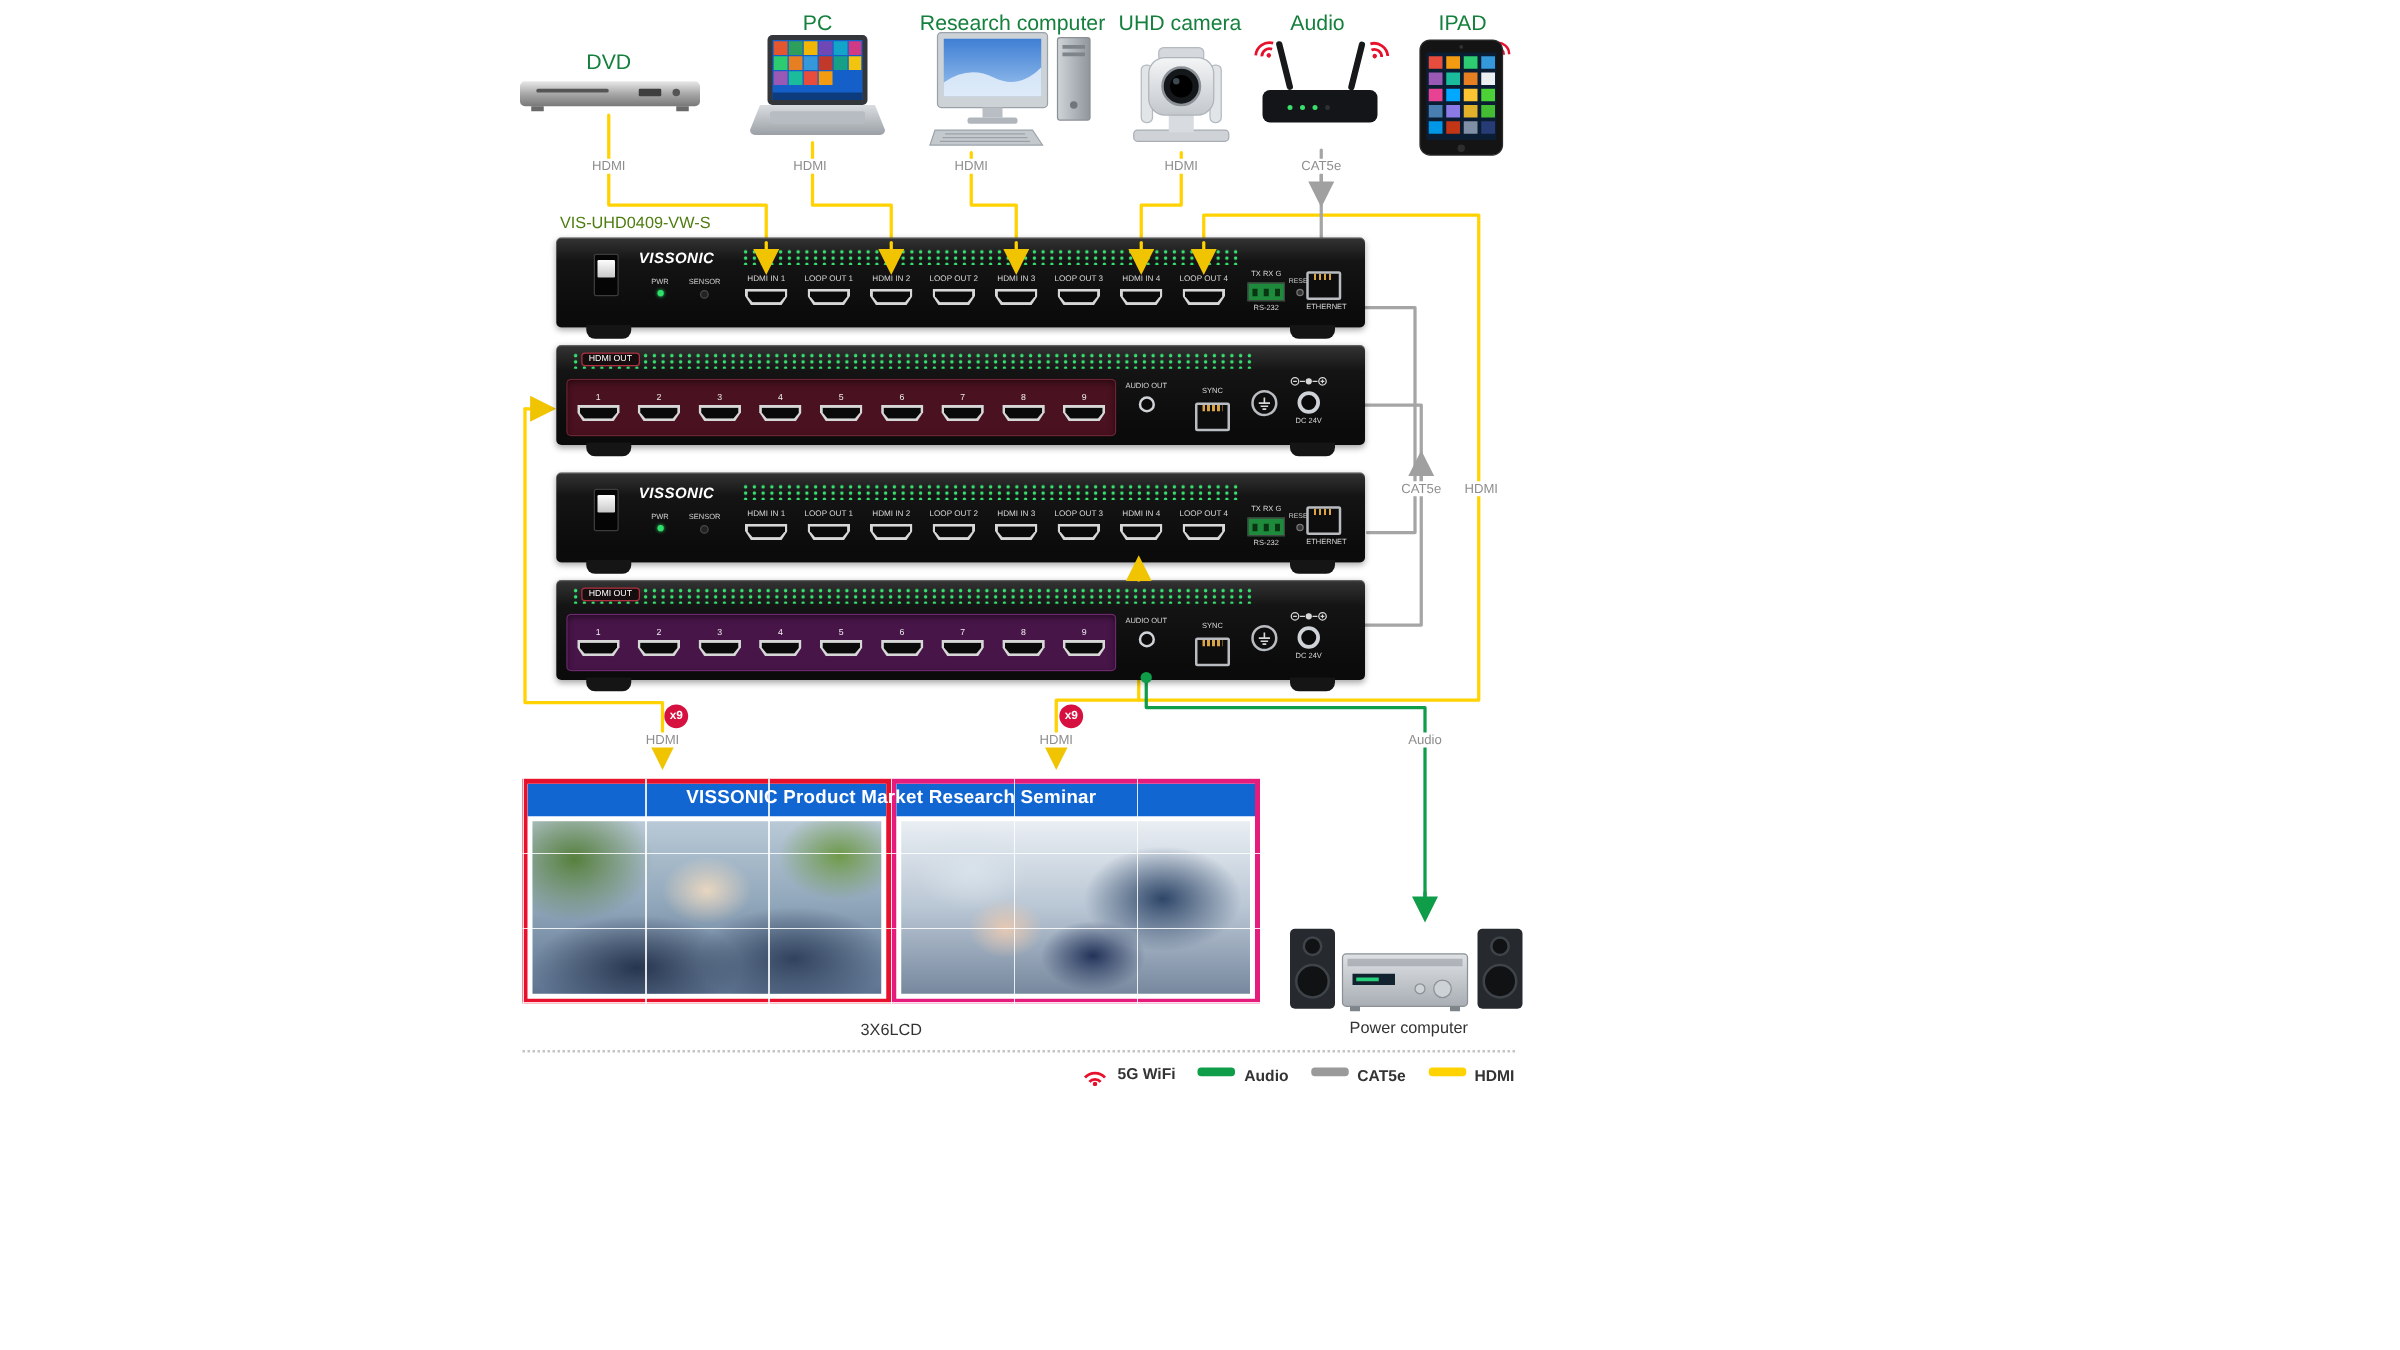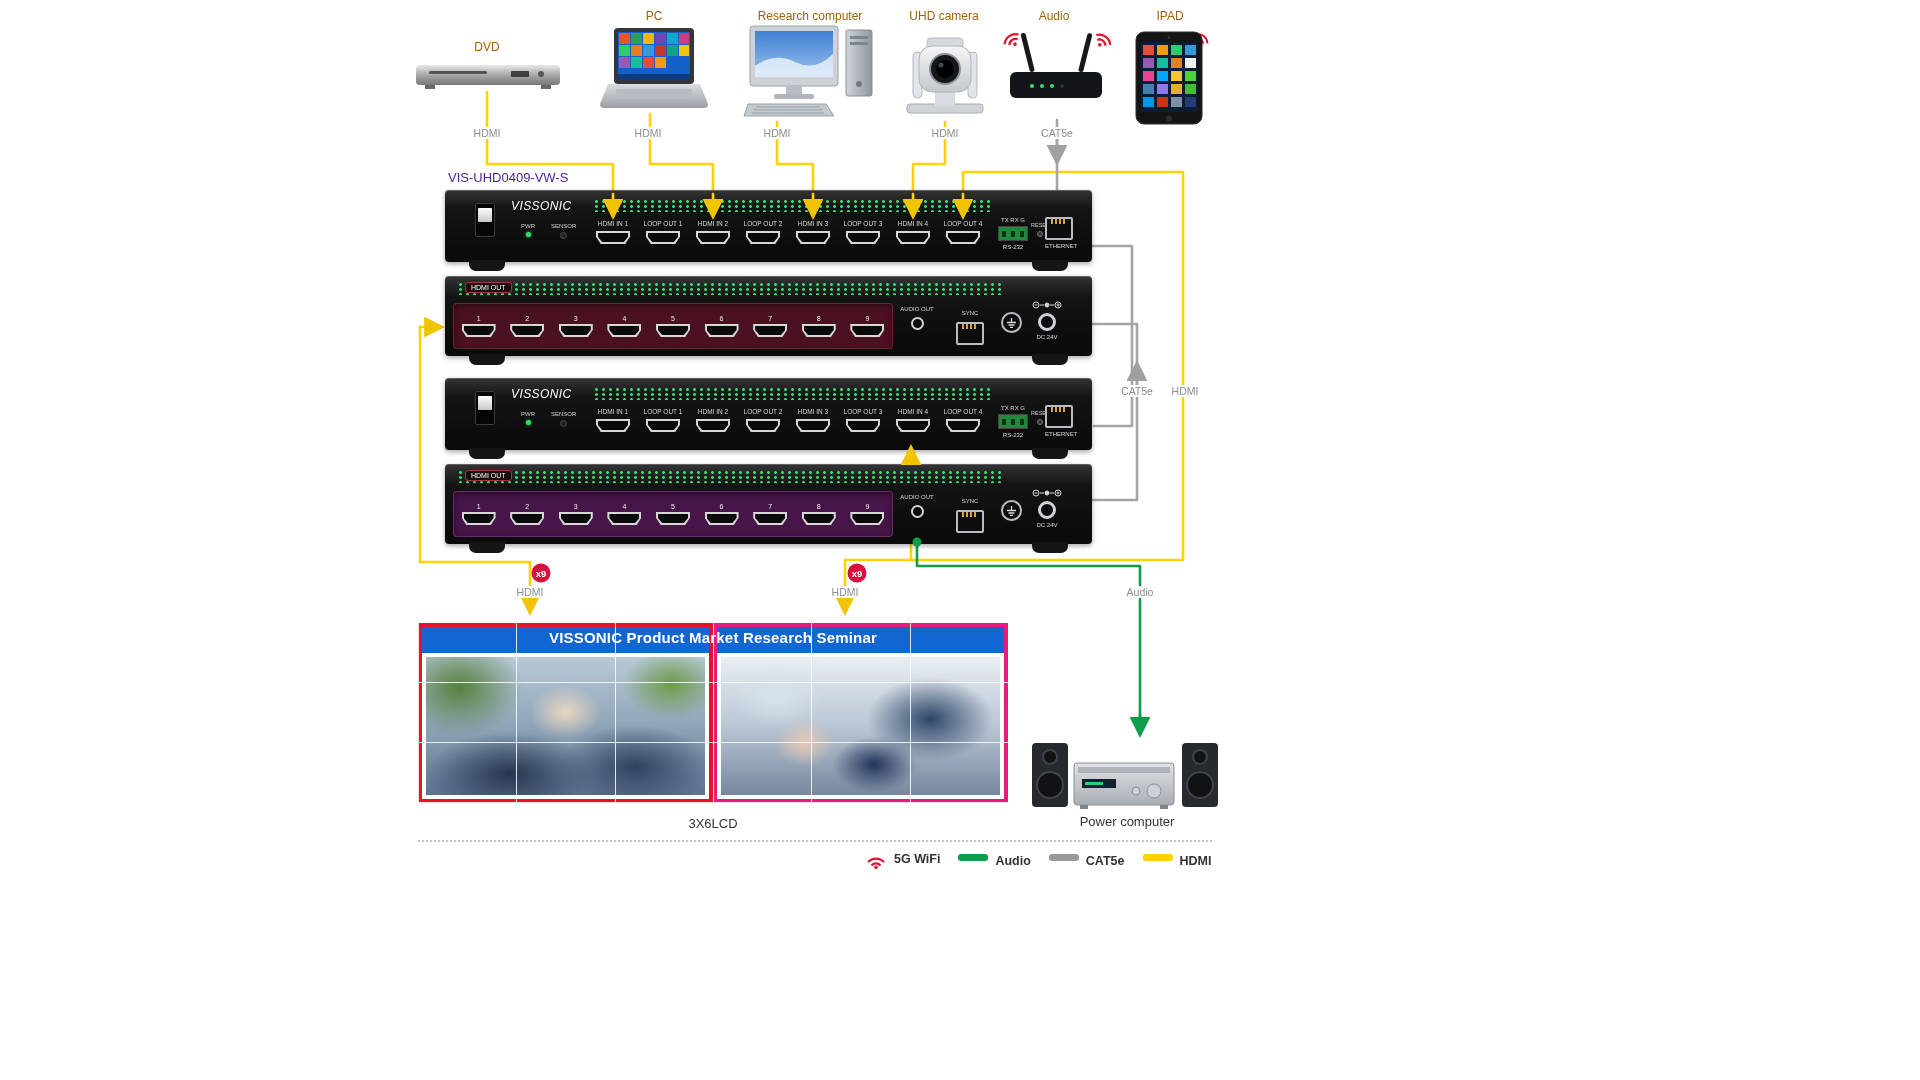--- a/index.html
+++ b/index.html
@@ -2,43 +2,43 @@
 <html><head>
 <meta charset="utf-8">
 <style>
   html,body{margin:0;padding:0;background:#fff;}
   .stage{position:relative;width:1920px;height:1080px;background:#fff;overflow:hidden;
          font-family:"Liberation Sans",sans-serif;}
   .layer{position:absolute;left:0;top:0;width:1920px;height:1080px;pointer-events:none;}
   .bg{z-index:1}.fg{z-index:5}
 
   
-  .dev-label{position:absolute;font-size:12px;color:#a16207;transform:translateX(-50%);z-index:6;white-space:nowrap}
+  .dev-label{position:absolute;font-size:17px;color:#15803d;transform:translateX(-50%);z-index:6;white-space:nowrap}
   .cable-label{position:absolute;transform:translate(-50%,-50%);font-size:10.5px;color:#8d8d8d;
                background:#fff;padding:0 3px;z-index:6;white-space:nowrap}
-  .model-label{position:absolute;left:448px;top:170px;font-size:13px;color:#4c1d95;z-index:6}
+  .model-label{position:absolute;left:448px;top:170px;font-size:13px;color:#4d7c0f;z-index:6}
   .x9{position:absolute;transform:translate(-50%,-50%);width:19px;height:19px;border-radius:50%;
       background:#d6103f;color:#fff;font-size:9.5px;font-weight:bold;display:flex;align-items:center;
       justify-content:center;z-index:7}
 
   
   .unit{position:absolute;left:445px;width:647px;background:linear-gradient(#343434,#141414 26%,#0b0b0b 85%);
         border-radius:4px;z-index:2;box-shadow:inset 0 1px 0 rgba(255,255,255,.22),0 2px 5px rgba(0,0,0,.35)}
   .front{height:72px}.rear{height:80px}
   .foot{position:absolute;bottom:-9px;width:36px;height:11px;background:#151515;border-radius:0 0 7px 7px}
   .foot-l{left:24px}.foot-r{right:24px}
   .led-strip{position:absolute;background-image:radial-gradient(circle,#35e06e 1.1px,rgba(0,0,0,0) 1.7px);
              background-size:7px 5px;}
   .front .led-strip{left:148px;top:9px;width:398px;height:13px}
   .rear .led-strip{left:12px;top:6px;width:545px;height:13px}
 
   .pswitch{position:absolute;left:30px;top:13px;width:20px;height:34px;background:#050505;
            border:1px solid #3c3c3c;border-radius:2px;padding:2px;box-sizing:border-box}
   .rocker{height:14px;background:linear-gradient(#fdfdfd,#c8c8c8);border-radius:1px;margin-top:2px}
-  .brand{position:absolute;left:66px;top:9px;font-size:12px;font-weight:normal;font-style:italic;
+  .brand{position:absolute;left:66px;top:9px;font-size:12px;font-weight:bold;font-style:italic;
          color:#fff;letter-spacing:.4px}
   .ind{position:absolute;display:flex;flex-direction:column;align-items:center;gap:3px;
        font-size:6px;color:#d0d0d0}
   .ind-pwr{left:76px;top:33px}.ind-sensor{left:106px;top:33px}
   .led{display:block;width:5px;height:5px;border-radius:50%}
   .led.green{background:#2ee06a;box-shadow:0 0 3px #2ee06a}
   .led.dark{background:#222;border:1px solid #4a4a4a}
 
   .fp-ports{position:absolute;left:143px;top:30px;display:flex;width:400px}
   .fport{width:50px;display:flex;flex-direction:column;align-items:center}

